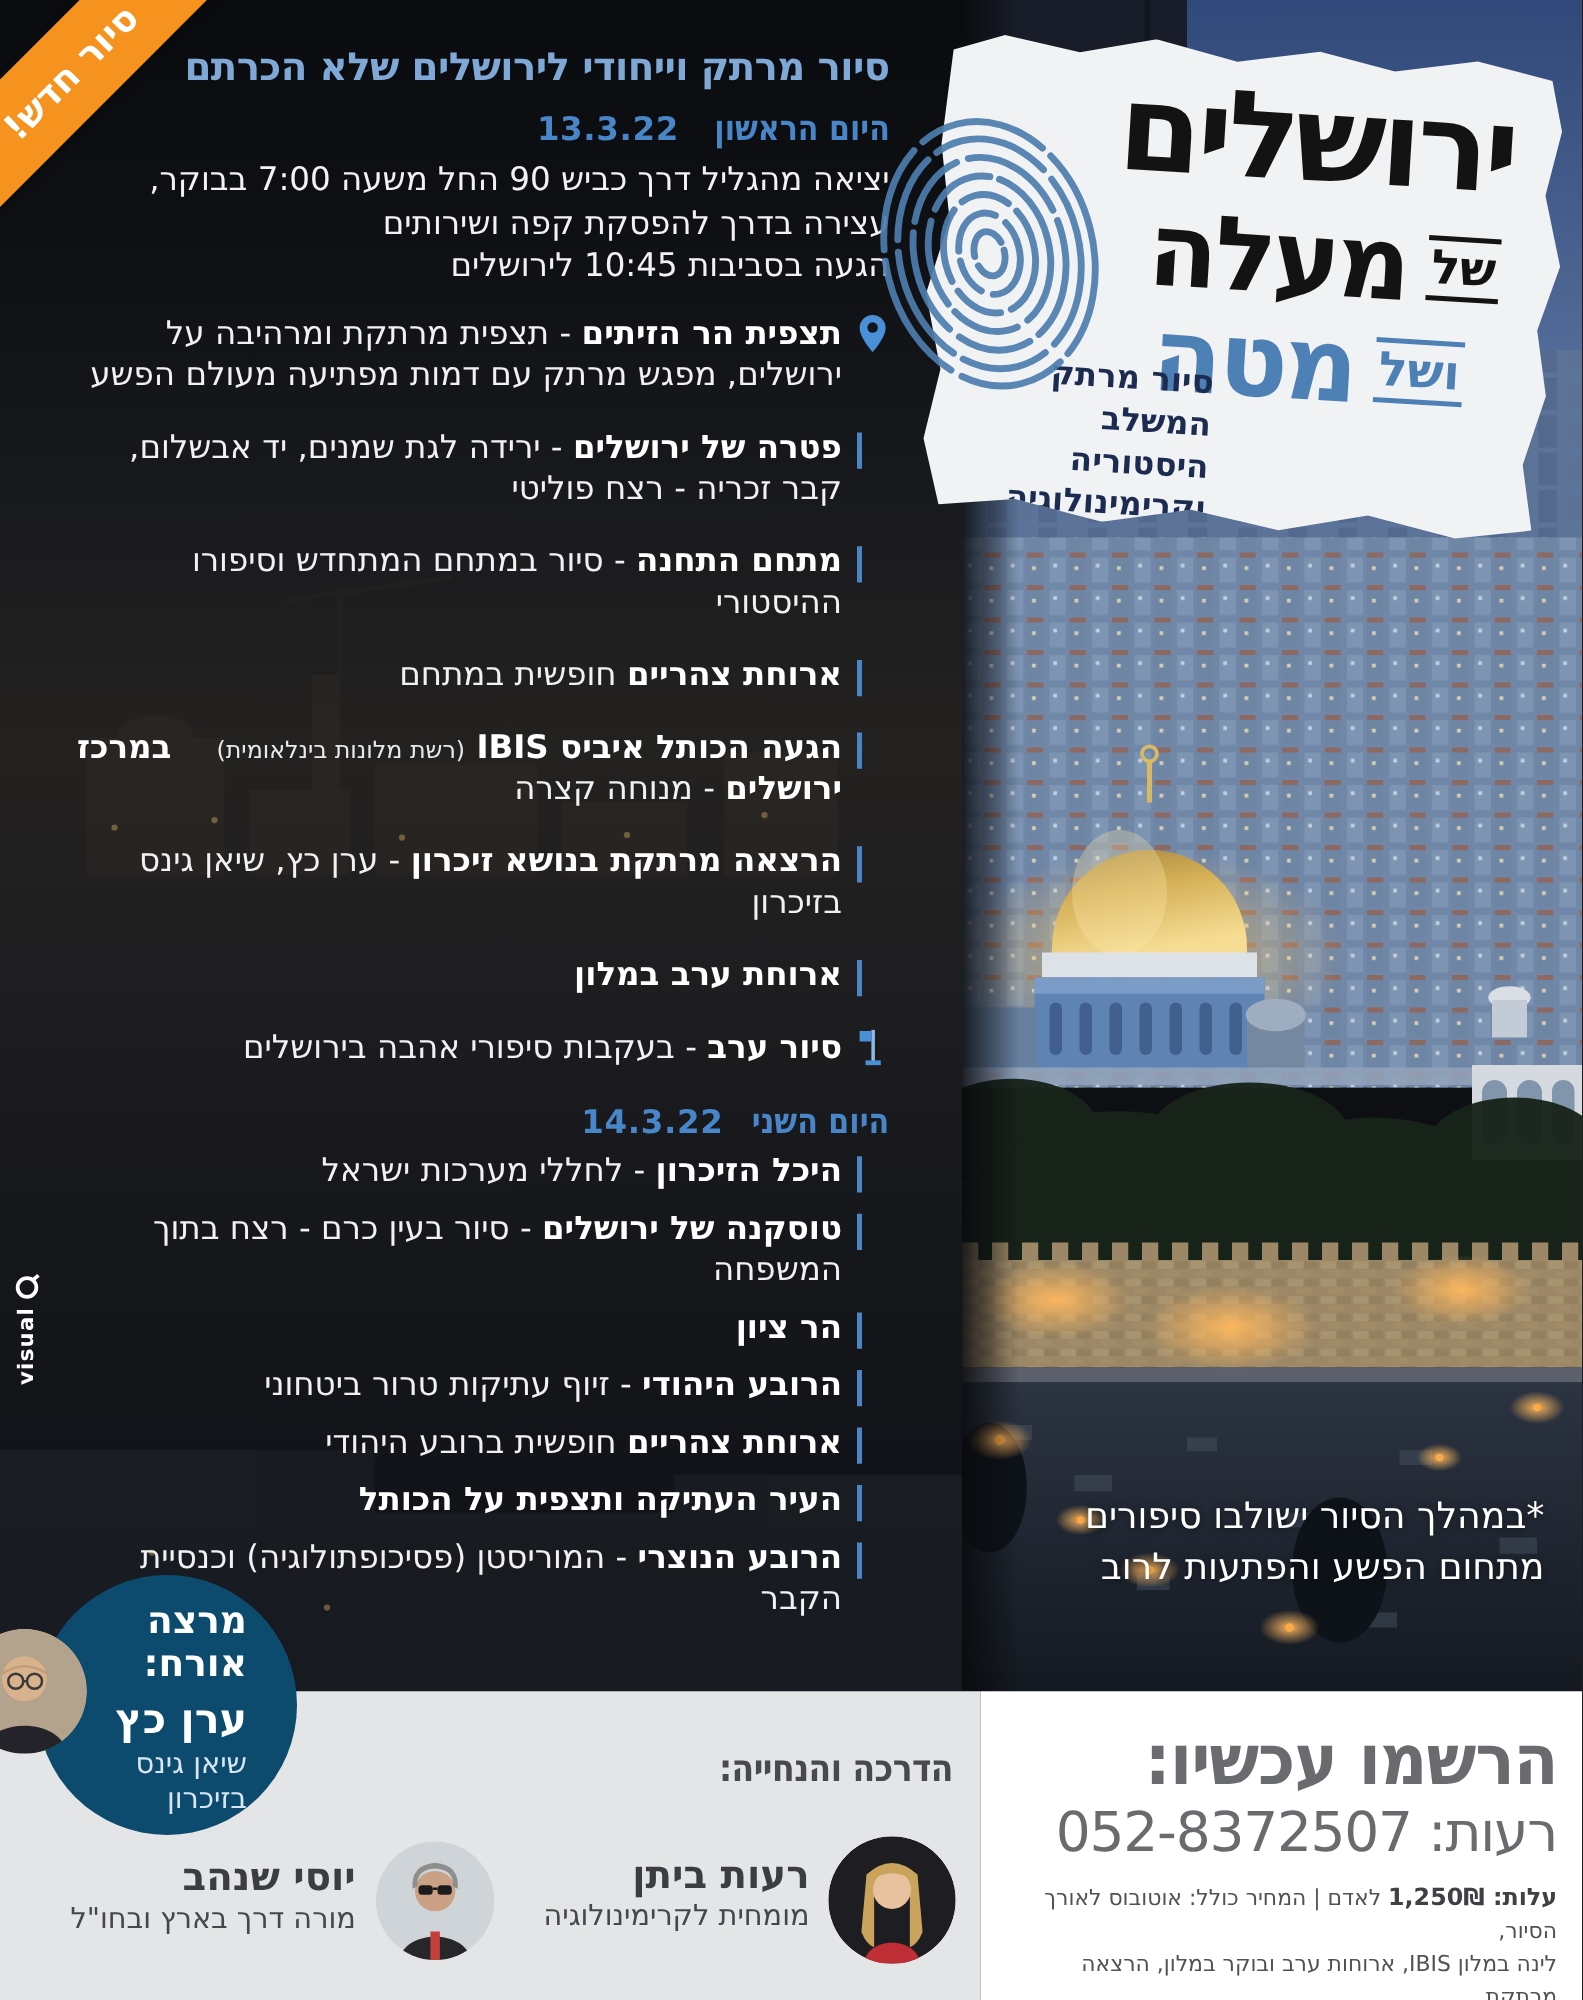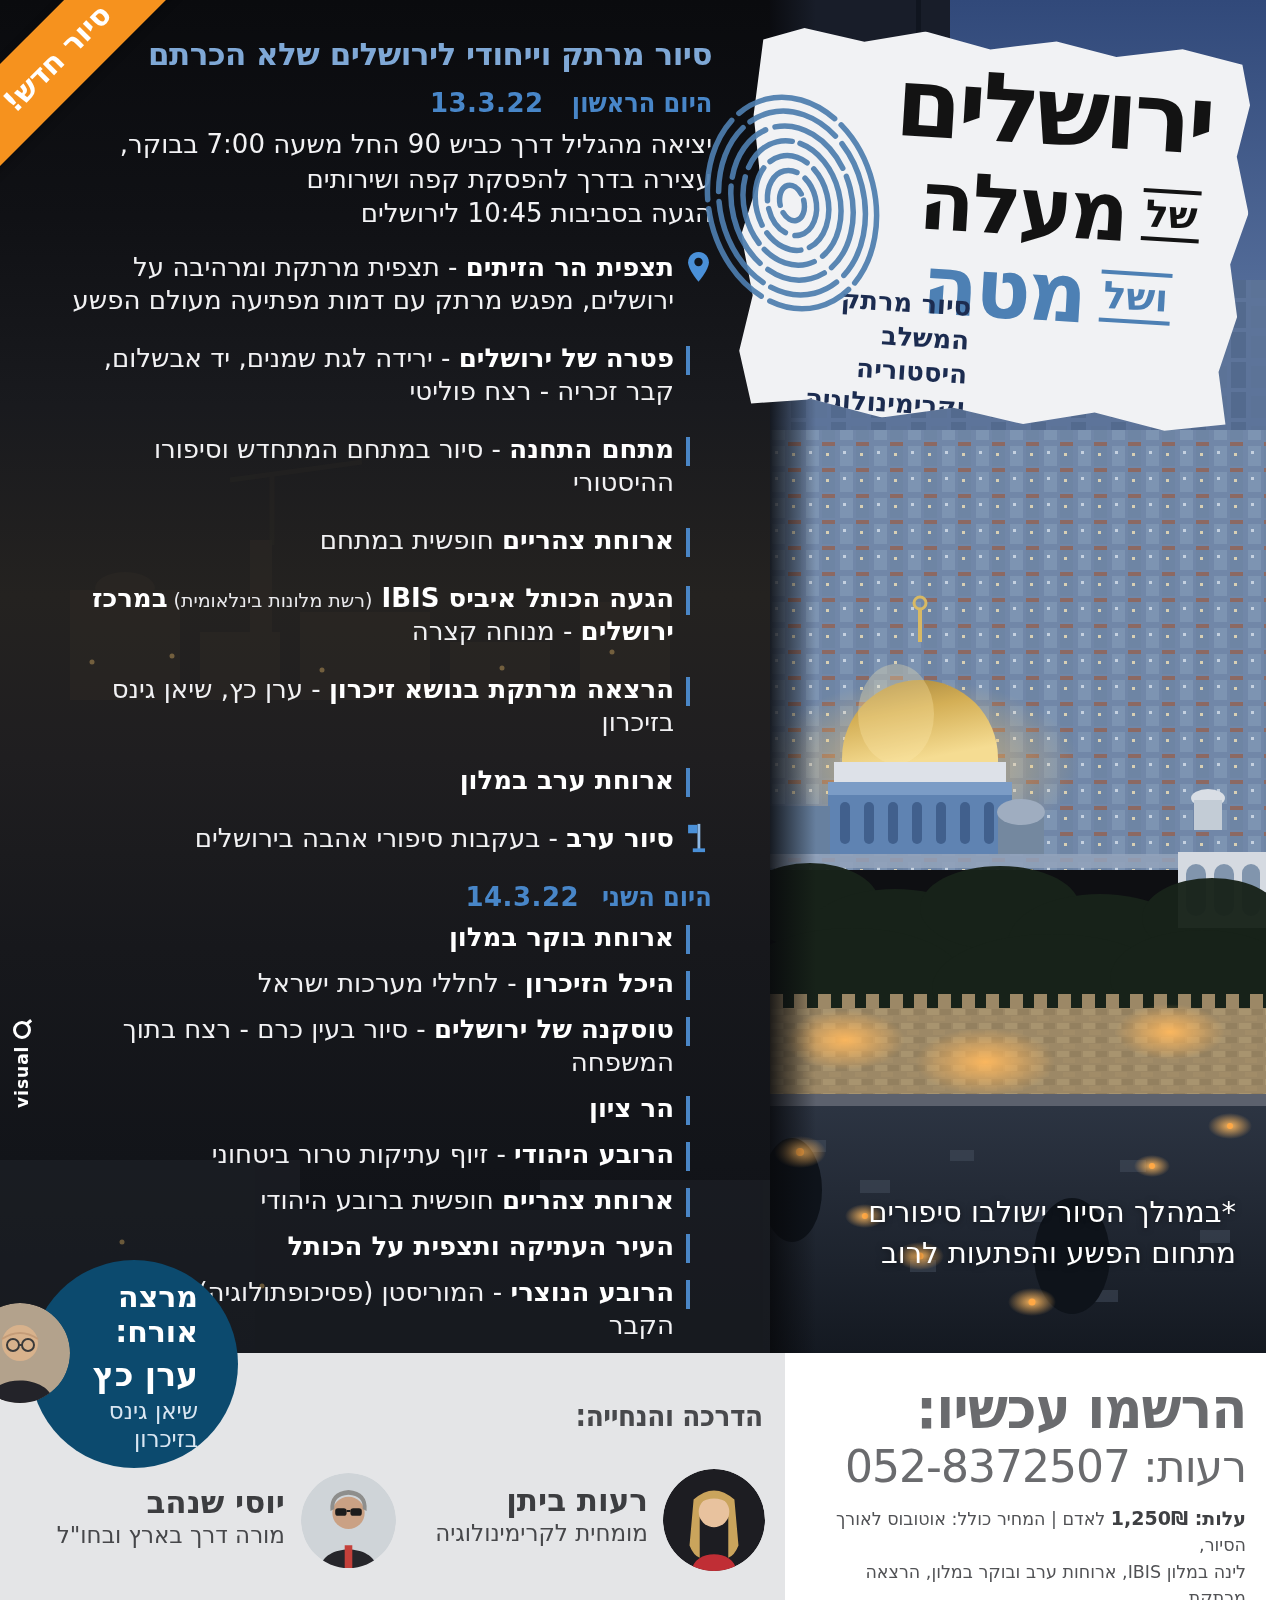--- a/index.html
+++ b/index.html
@@ -54,21 +54,21 @@
     transform:scaleX(.86);transform-origin:right center;}
   .day-date{color:#4886c8;font-size:26px;font-weight:800;letter-spacing:.5px;}
   .intro{color:#f2f2f4;font-size:26px;line-height:1.33;margin-bottom:20px;white-space:pre-line;}
   .item{display:flex;gap:12px;align-items:flex-start;margin-bottom:25px;}
   .day2 .item{margin-bottom:13px;}
   .it-icon{flex:0 0 26px;display:flex;justify-content:flex-end;}
   .it-icon.bar::before{content:"";display:block;width:4px;height:29px;background:#4a86c6;margin-top:4px;}
   .it-text{font-size:26px;line-height:1.27;color:#f1f1f3;max-width:640px;}
   .seg-b{font-weight:700;color:#ffffff;}
   .seg-r{font-weight:400;color:#f1f1f3;}
-  .seg-n{font-weight:400;font-size:19px;color:#e9e9ec;}
+  .seg-n{font-weight:400;font-size:19px;color:#e9e9ec;margin-left:30px;}
 
   
   .gray-band{position:absolute;left:0;top:1353px;width:785px;height:247px;background:#e4e5e7;z-index:2;}
   .white-band{position:absolute;left:785px;top:1353px;width:481px;height:247px;background:#ffffff;z-index:2;}
 
   
   .guest-circle{position:absolute;left:30px;top:1260px;width:208px;height:208px;border-radius:50%;
     background:#0c4a6e;z-index:6;text-align:right;box-sizing:border-box;padding:20px 40px 0 0;}
   .guest-label{color:#ffffff;font-size:30px;font-weight:700;line-height:1.15;white-space:pre-line;}
   .guest-name{color:#ffffff;font-size:33px;font-weight:800;margin-top:6px;}
@@ -384,24 +384,20 @@
     </div>
 
     <div class="day2">
       <div class="day-header">
         <span class="day-label">היום השני</span>
         <span class="day-date">14.3.22</span>
       </div>
       <div id="day2-items">
           <div class="item">
             <span class="it-icon bar"></span>
-            <div class="it-text"><span class="seg-b">ארוחת בוקר במלון</span></div>
-          </div>
-          <div class="item">
-            <span class="it-icon bar"></span>
             <div class="it-text"><span class="seg-b">היכל הזיכרון</span><span class="seg-r"> - לחללי מערכות ישראל</span></div>
           </div>
           <div class="item">
             <span class="it-icon bar"></span>
             <div class="it-text"><span class="seg-b">טוסקנה של ירושלים</span><span class="seg-r"> - סיור בעין כרם - רצח בתוך המשפחה</span></div>
           </div>
           <div class="item">
             <span class="it-icon bar"></span>
             <div class="it-text"><span class="seg-b">הר ציון</span></div>
           </div>

